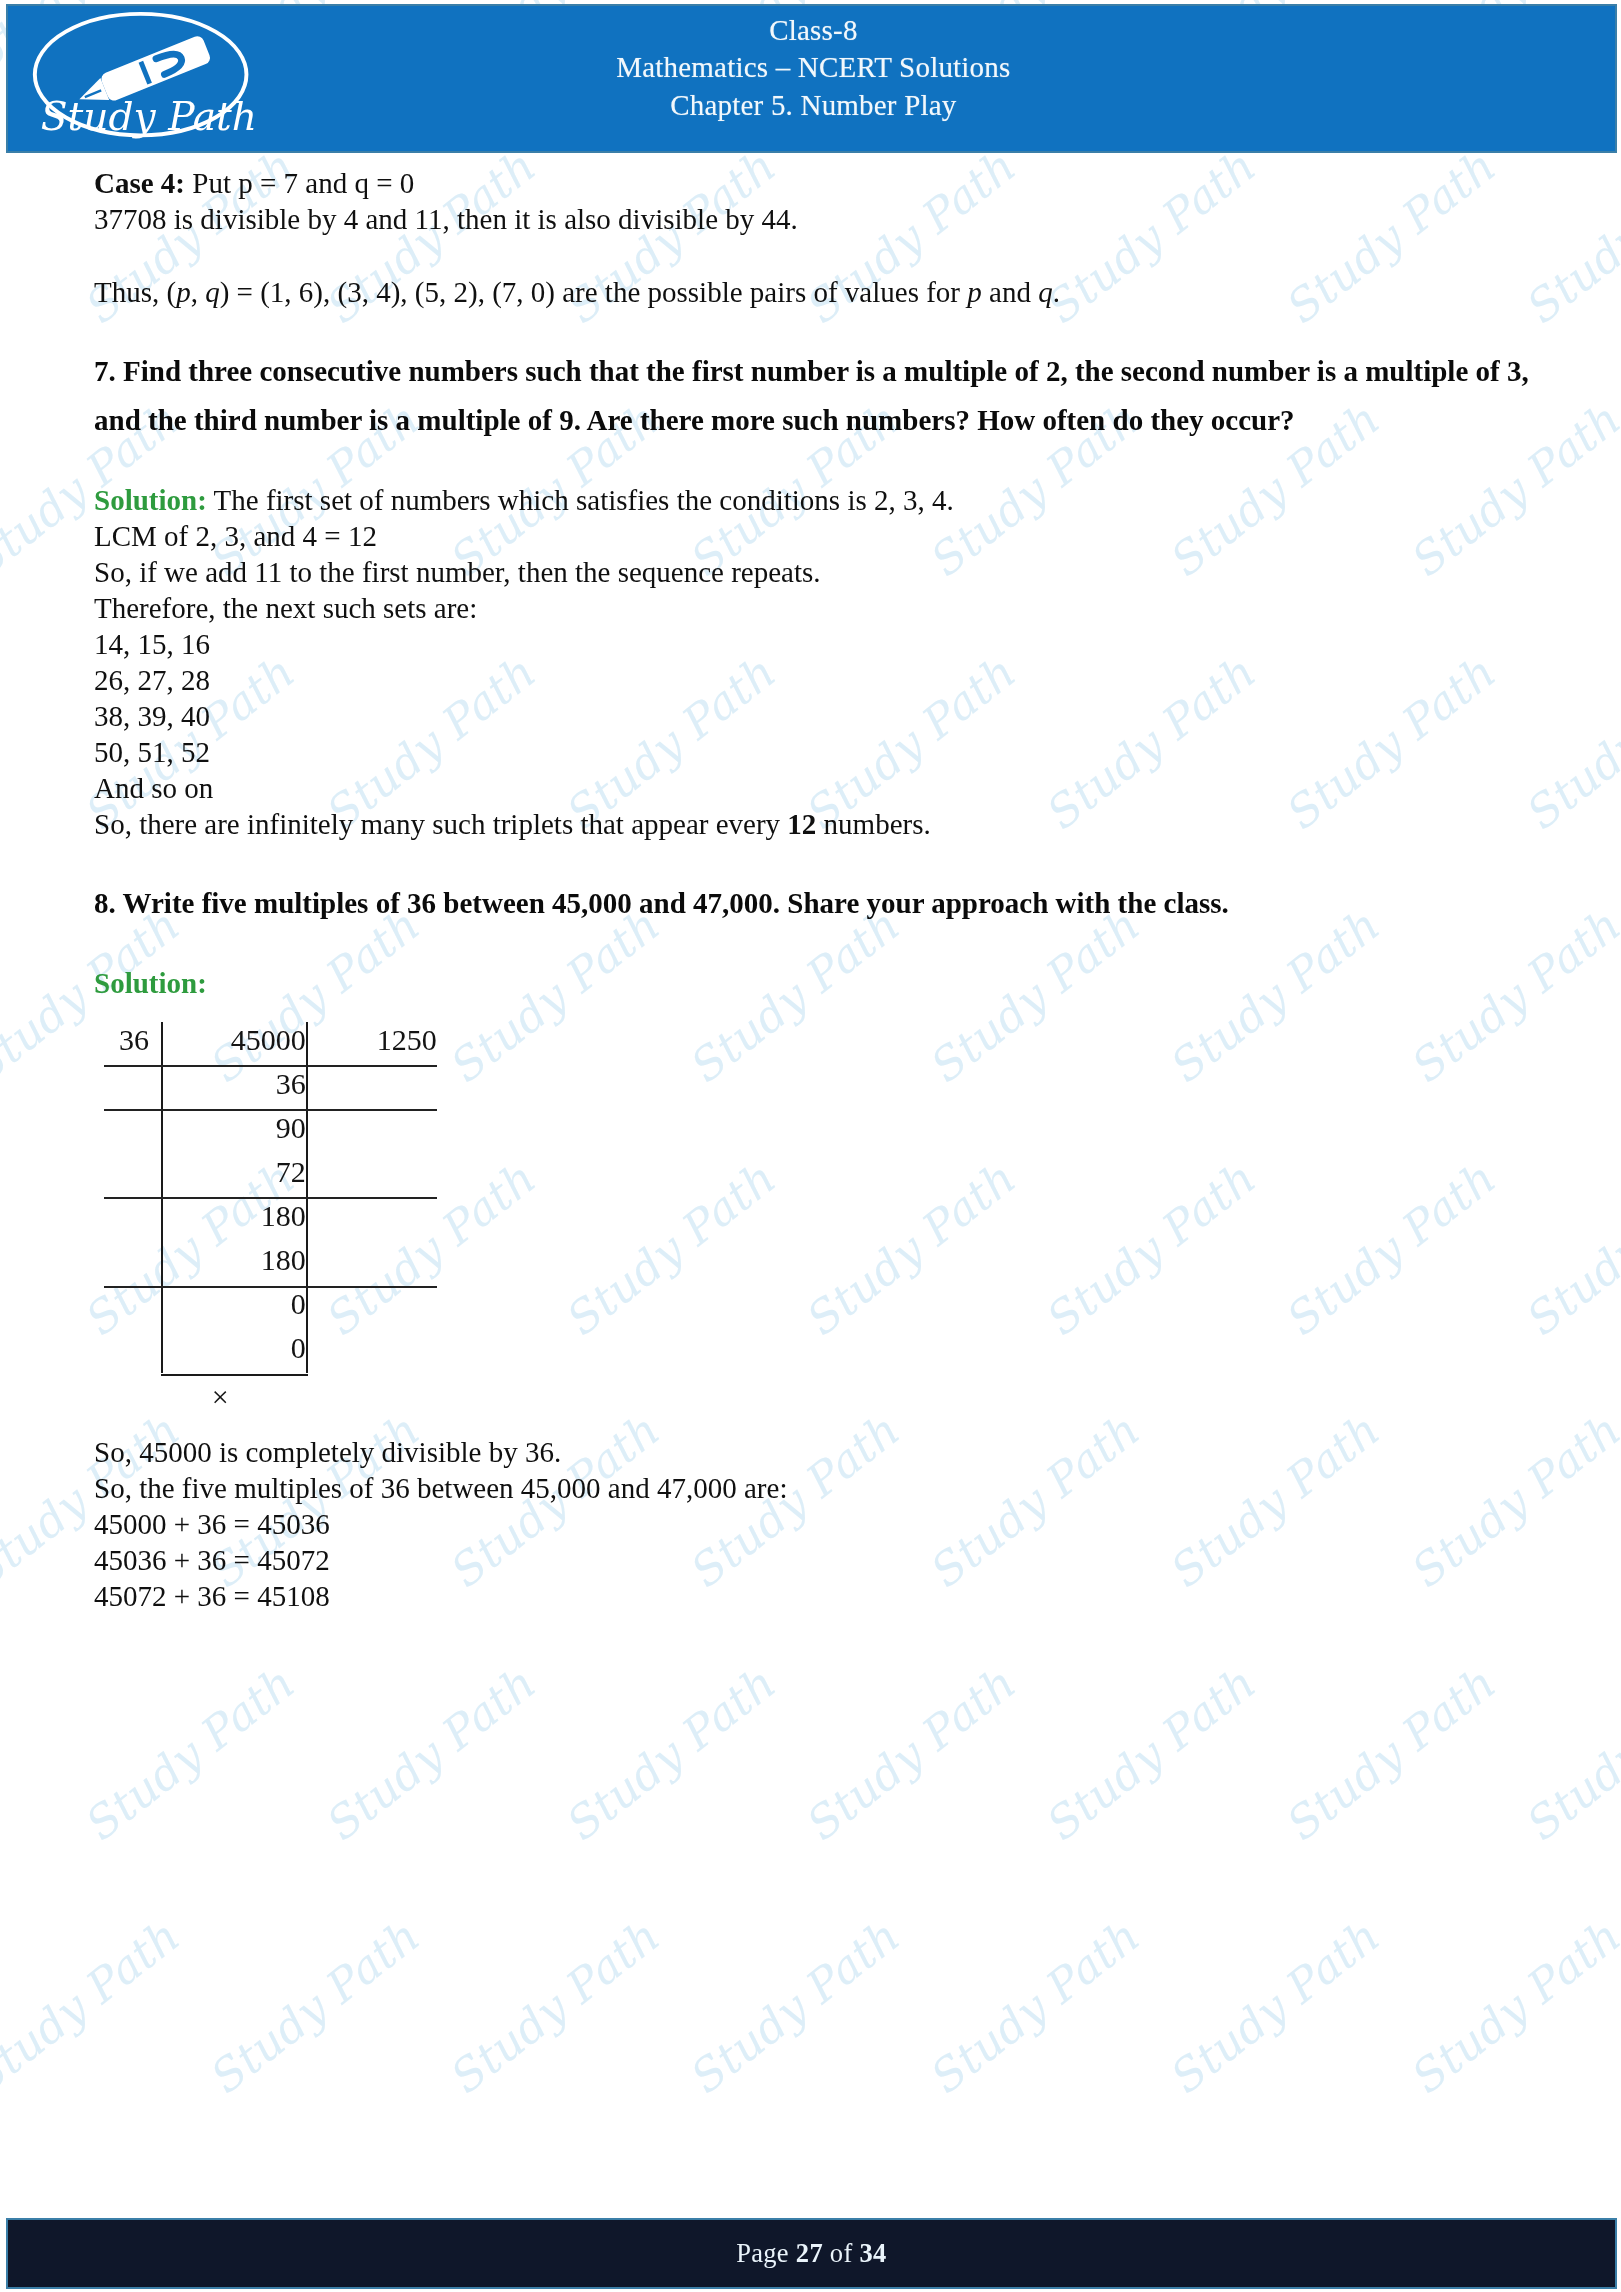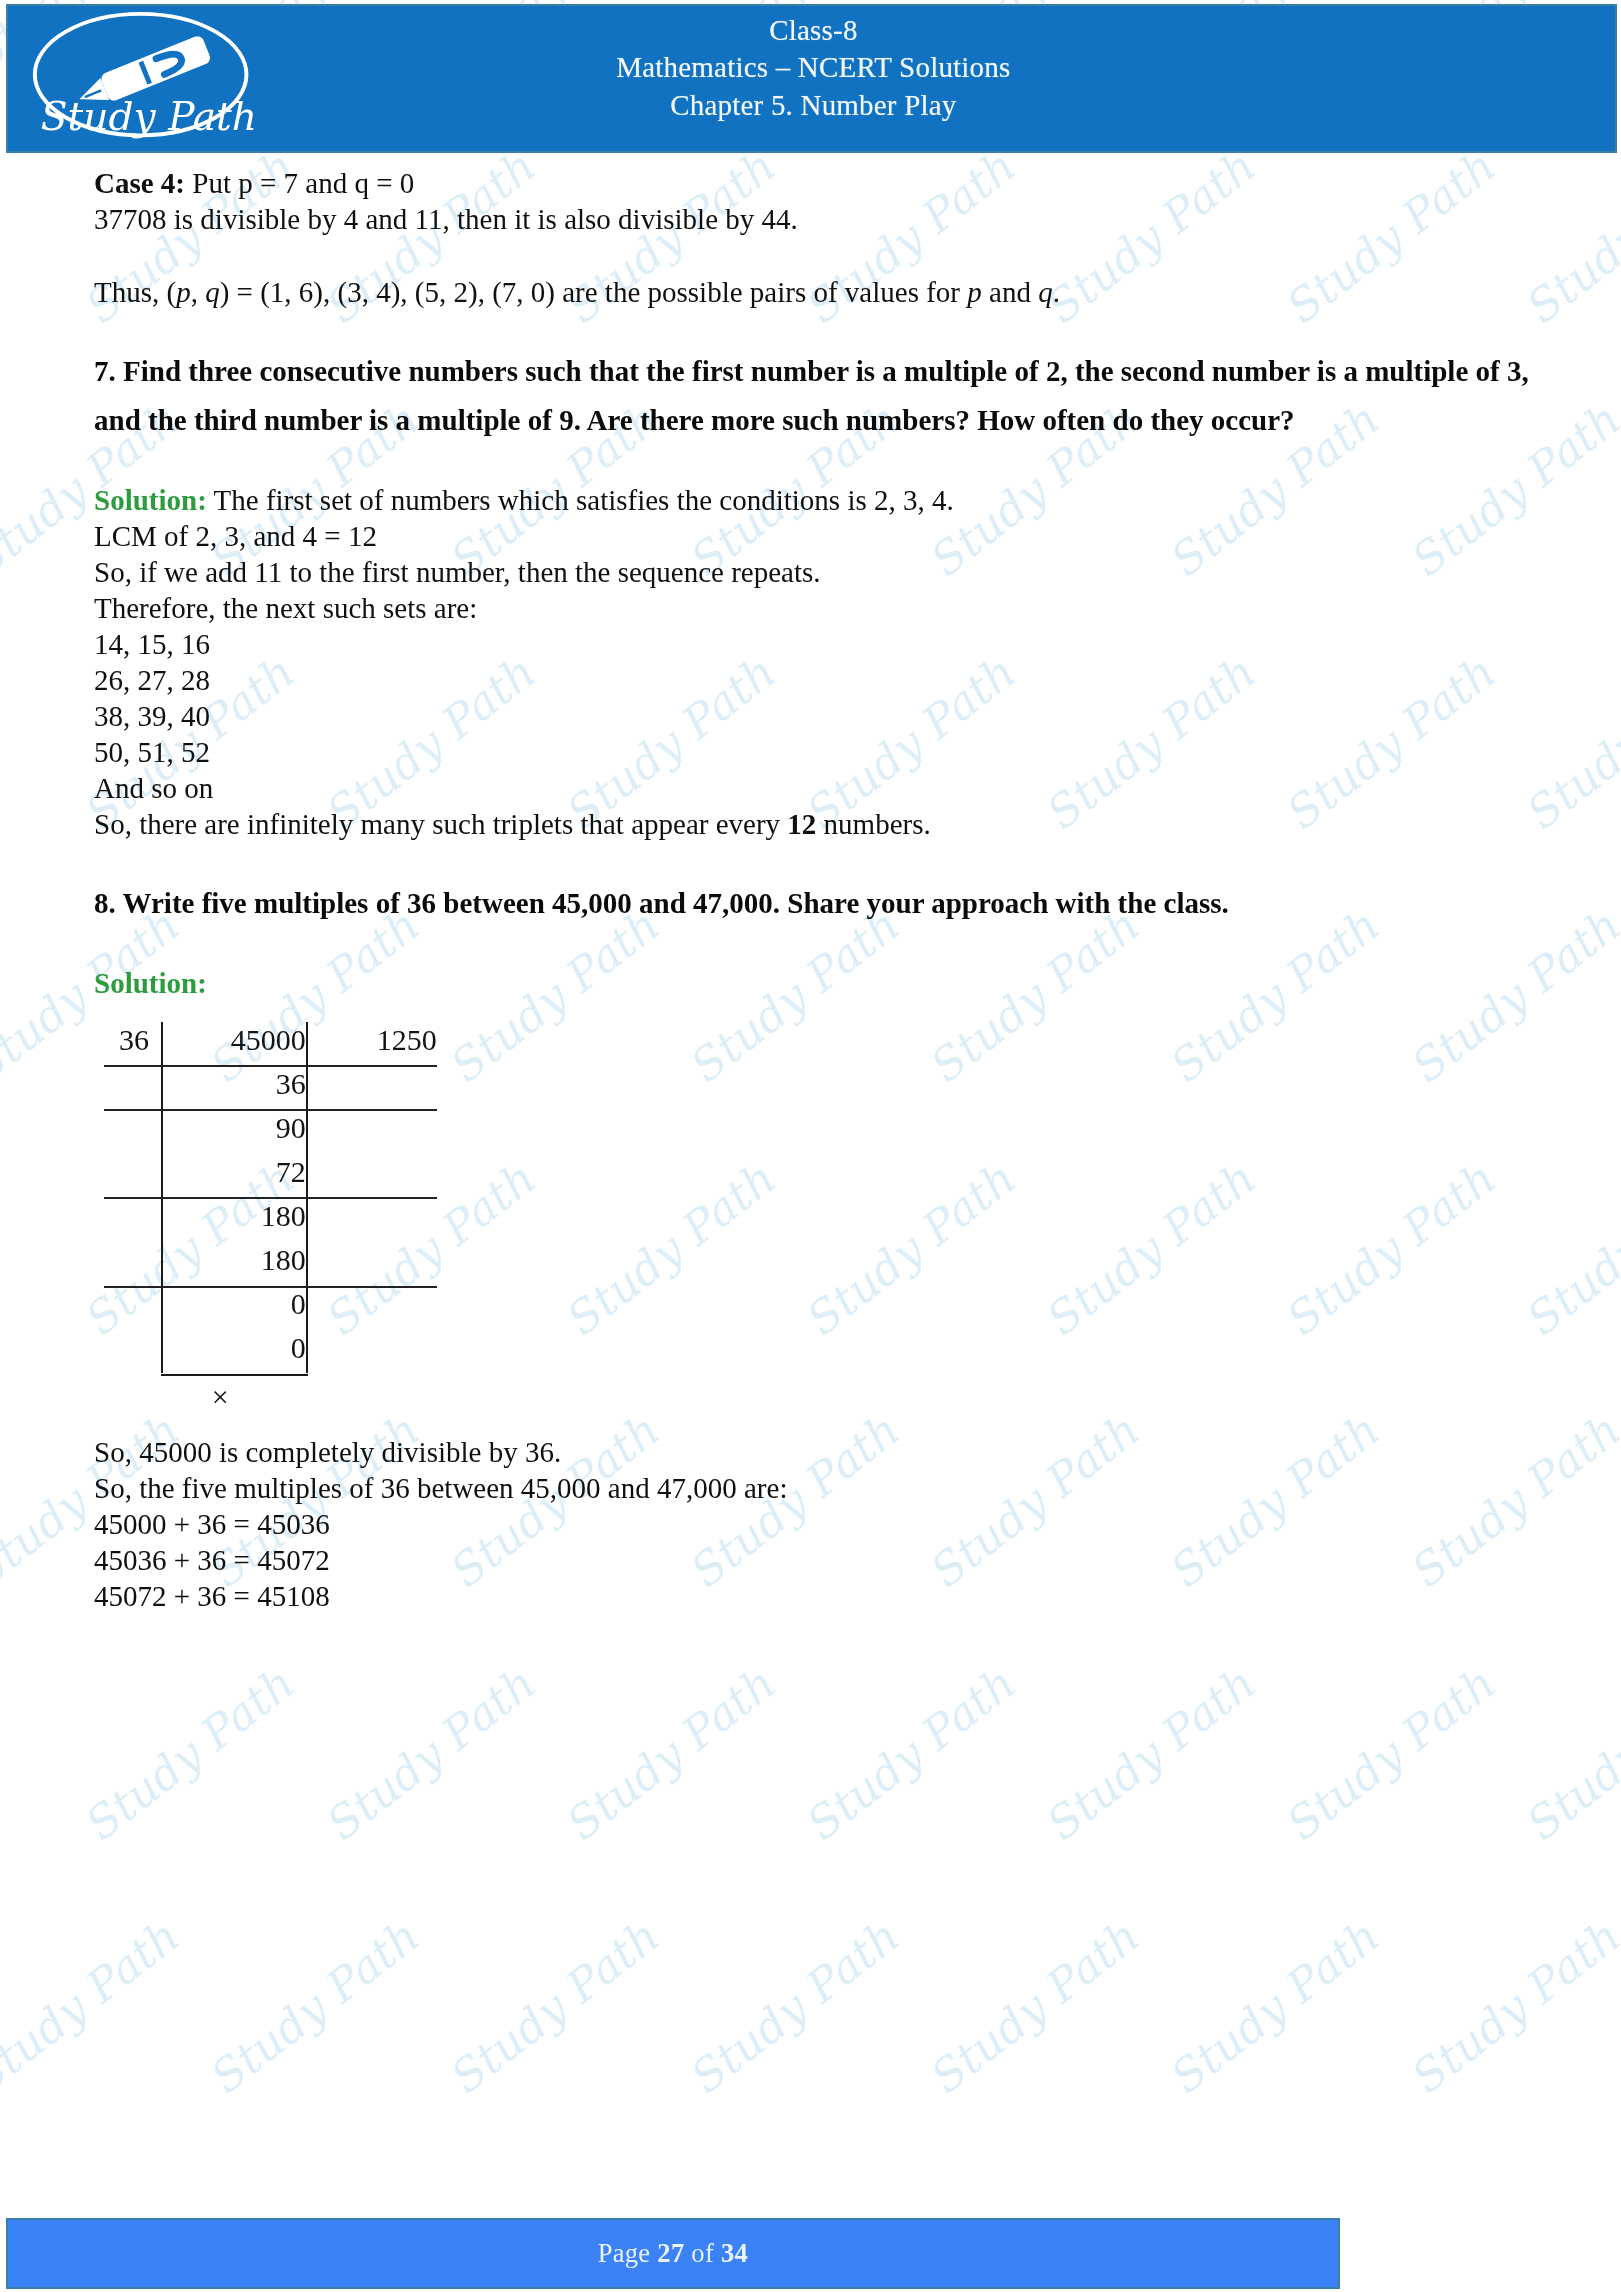--- a/index.html
+++ b/index.html
@@ -167,23 +167,23 @@
     left: 108px;
     font-size: 30px;
     color: #141414;
   }
 
   
   .footer-bar {
     position: absolute;
     bottom: 3.9px;
     left: 5.9px;
-    width: 1334px;
+    width: 1611px;
     height: 71px;
-    background: #3b82f6;
+    background: #0f172a;
     border: 2px solid #3b7fa8;
     z-index: 3;
     display: flex;
     align-items: center;
     justify-content: center;
   }
   .footer-text {
     color: #eaf4fb;
     font-size: 26.5px;
     font-family: "Liberation Serif", "DejaVu Serif", serif;

